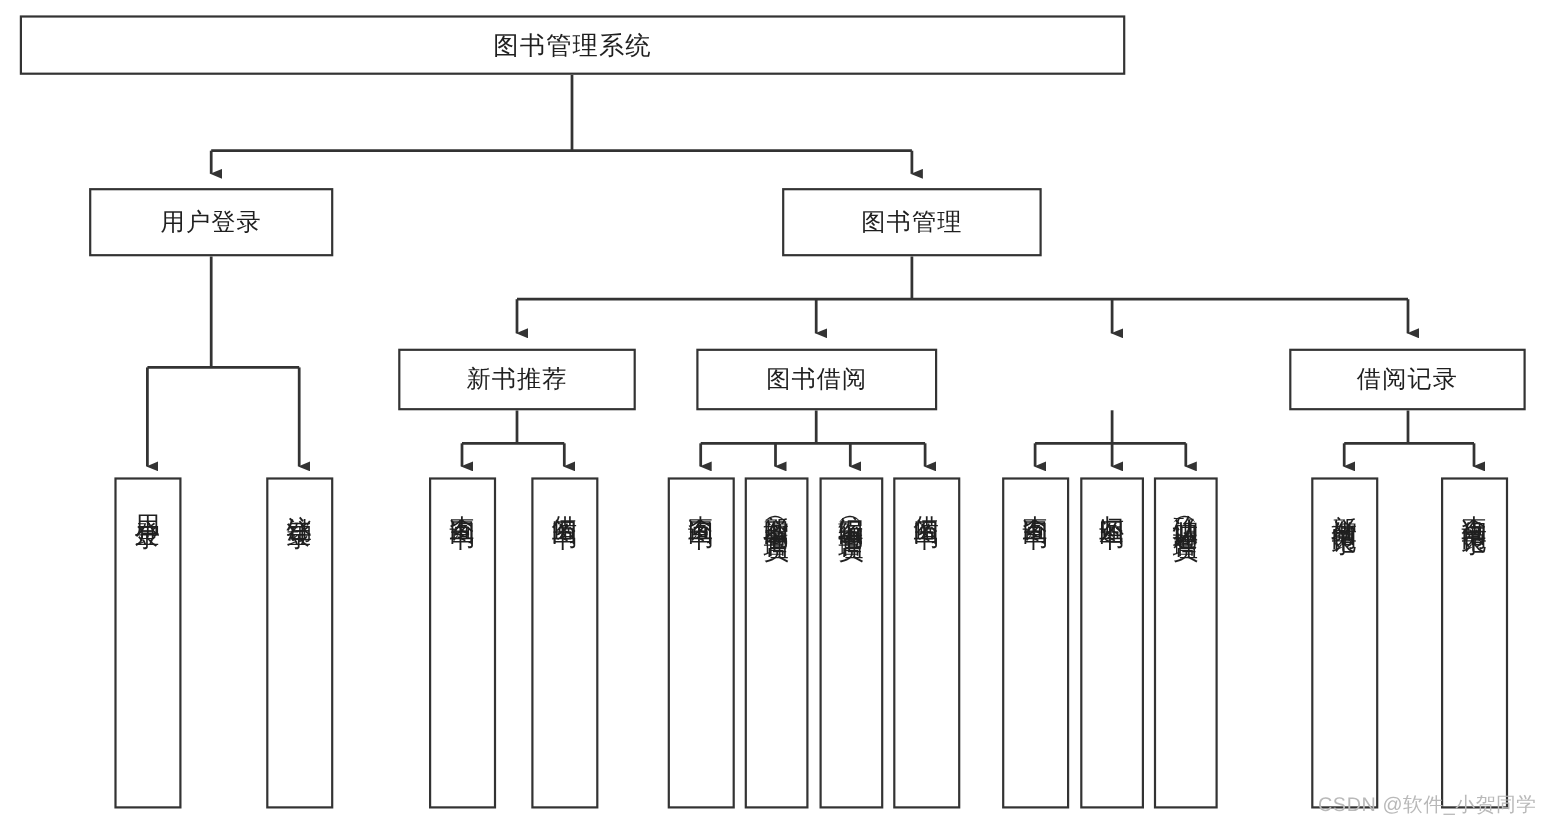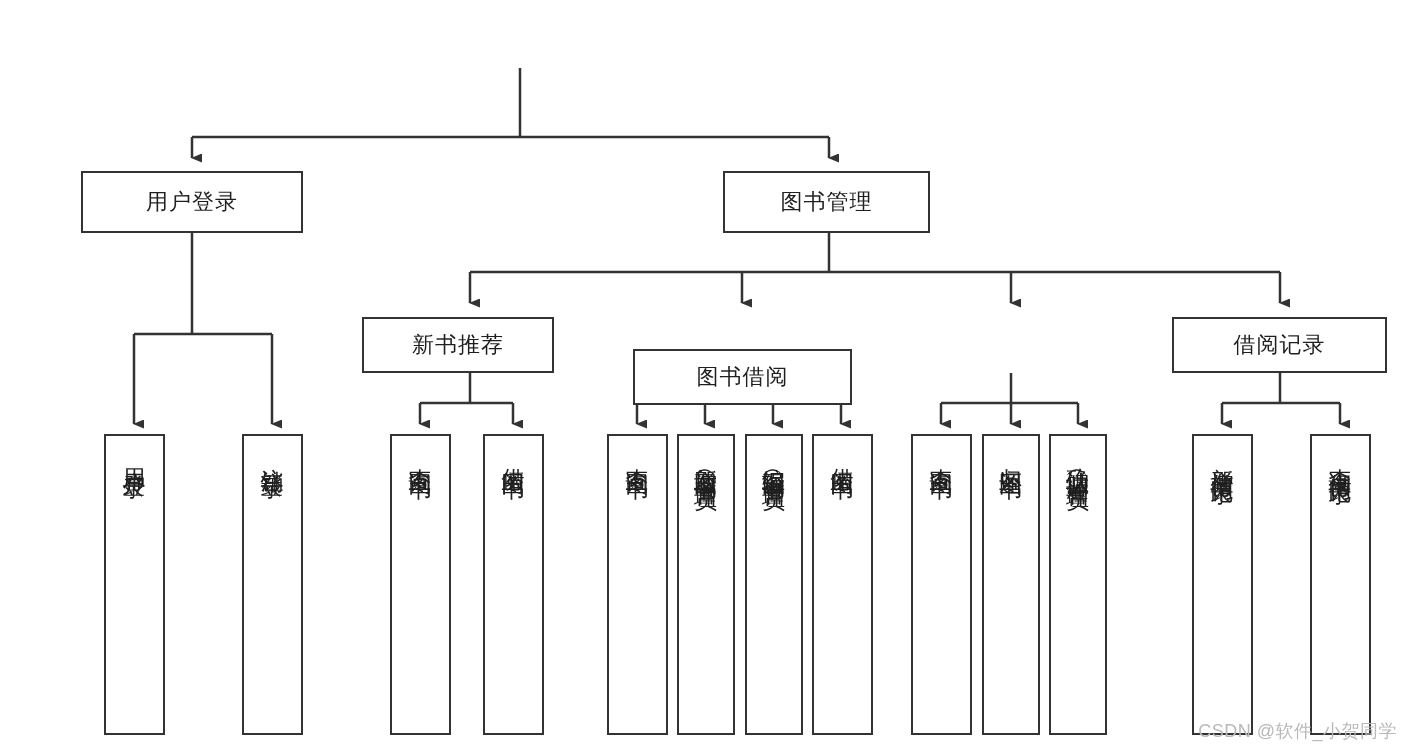--- a/index.html
+++ b/index.html
@@ -112,32 +112,35 @@
       <path d="M1011,403 L1011,424" marker-end="url(#arrow)"></path>
       <path d="M1078,403 L1078,424" marker-end="url(#arrow)"></path>
 
       <path d="M1280,373 L1280,403"></path>
       <path d="M1222,403 L1340,403"></path>
       <path d="M1222,403 L1222,424" marker-end="url(#arrow)"></path>
       <path d="M1340,403 L1340,424" marker-end="url(#arrow)"></path>
     </g>
   </svg>
 
+  <div class="node root" style="left:18px;top:14px;width:1005px;height:54px;">
+    <span class="lbl">图书管理系统</span>
+  </div>
 
   <div class="node" style="left:81px;top:171px;width:222px;height:62px;">
     <span class="lbl">用户登录</span>
   </div>
-  <div class="node" style="left:711px;top:171px;width:207px;height:62px;margin-left:12px;">
+  <div class="node" style="left:711px;top:171px;width:236px;height:62px;">
     <span class="lbl">图书管理</span>
   </div>
 
-  <div class="node" style="left:362px;top:317px;width:192px;height:56px;">
+  <div class="node" style="left:362px;top:317px;width:216px;height:56px;">
     <span class="lbl">新书推荐</span>
   </div>
-  <div class="node" style="left:633px;top:317px;width:219px;height:56px;margin-top:32px;">
+  <div class="node" style="left:633px;top:317px;width:219px;height:56px;">
     <span class="lbl">图书借阅</span>
   </div>
   <div class="node" style="left:1172px;top:317px;width:215px;height:56px;">
     <span class="lbl">借阅记录</span>
   </div>
 
   <div class="node vertical" style="left:104px;top:434px;width:61px;height:301px;">
     <span class="lbl">用户登录</span>
   </div>
   <div class="node vertical" style="left:242px;top:434px;width:61px;height:301px;">

